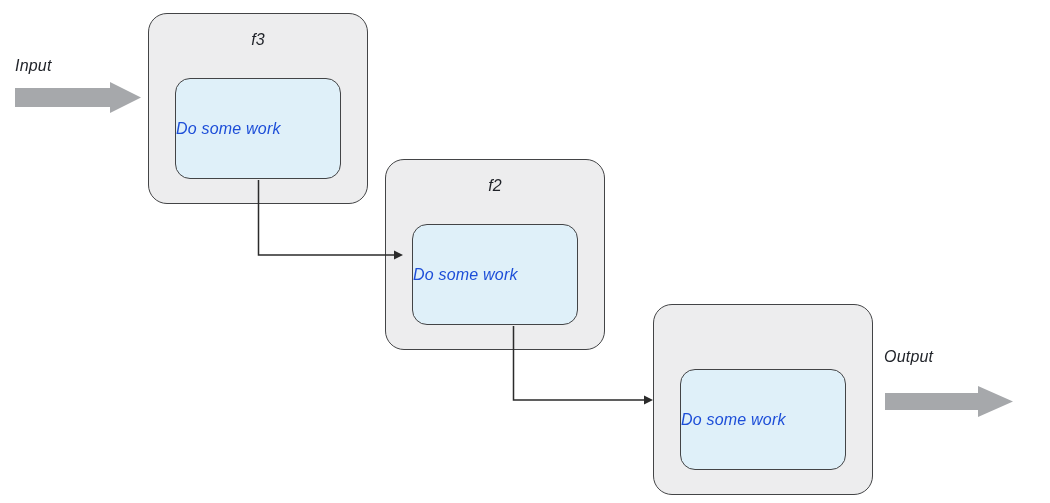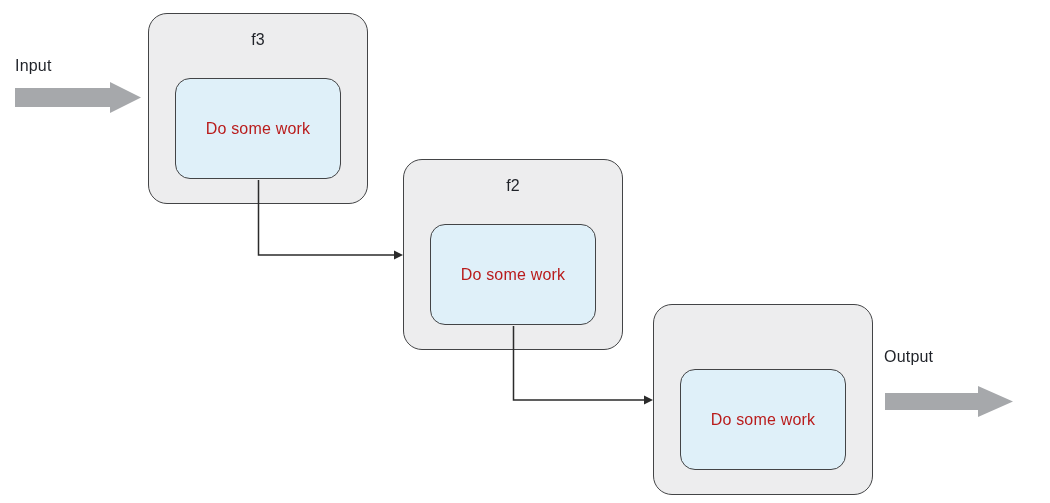--- a/index.html
+++ b/index.html
@@ -7,20 +7,21 @@
     padding: 0;
     background: #ffffff;
     font-family: "Liberation Sans", sans-serif;
   }
   .canvas {
     position: relative;
     width: 1050px;
     height: 503px;
     background: #ffffff;
     overflow: hidden;
+    font-style: italic;
   }
   .layer {
     position: absolute;
     left: 0;
     top: 0;
     width: 1050px;
     height: 503px;
     pointer-events: none;
   }
   .layer.over  { z-index: 3; }
@@ -28,21 +29,21 @@
     position: absolute;
     width: 220px;
     height: 191px;
     background: #ededee;
     border: 1.5px solid #434446;
     border-radius: 19px;
     box-sizing: border-box;
     z-index: 2;
   }
   .func-box.f3 { left: 148px; top: 13px; }
-  .func-box.f2 { left: 403px; top: 159px; }
+  .func-box.f2 { left: 385px; top: 159px; }
   .func-box.f1 { left: 653px; top: 304px; }
   .func-title {
     position: absolute;
     left: 0;
     top: 17px;
     width: 100%;
     text-align: center;
     font-size: 16px;
     color: #1f2228;
     letter-spacing: 0.2px;
@@ -52,23 +53,23 @@
     left: 26px;
     top: 64px;
     width: 166px;
     height: 101px;
     background: #dff0f9;
     border: 1.5px solid #434446;
     border-radius: 15px;
     box-sizing: border-box;
     display: flex;
     align-items: center;
-    justify-content: center;
+    justify-content: flex-start;
     font-size: 16px;
-    color: #b91c1c;
+    color: #1d4ed8;
     letter-spacing: 0.2px;
   }
   .flow-label {
     position: absolute;
     font-size: 16px;
     color: #1f2228;
     text-align: left;
     width: 110px;
     z-index: 2;
     letter-spacing: 0.2px;

